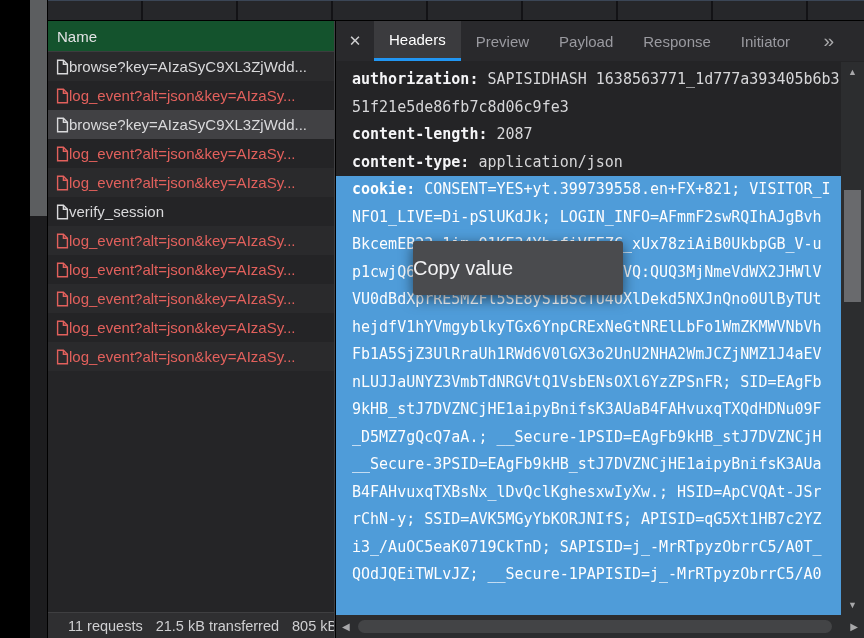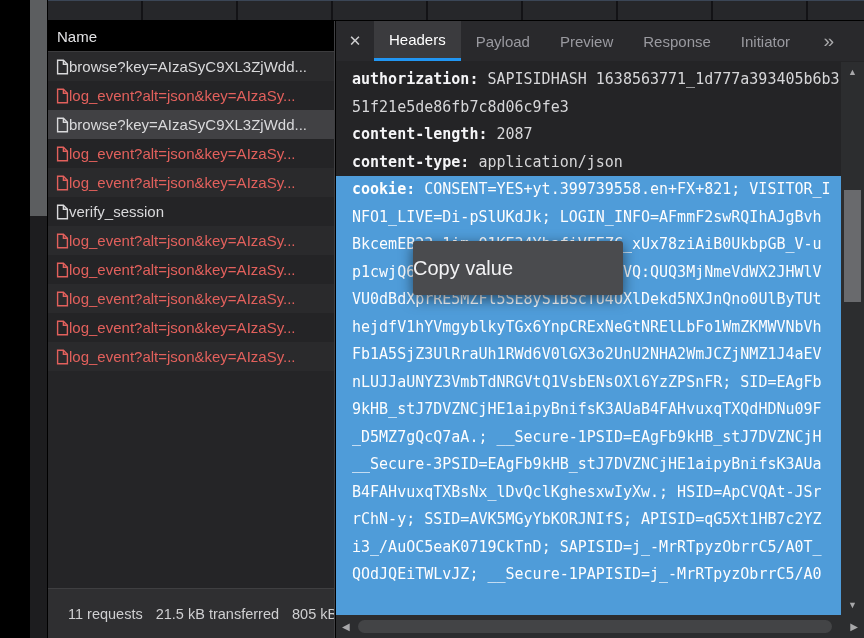--- a/index.html
+++ b/index.html
@@ -11,31 +11,31 @@
   .behind-thumb{position:absolute;left:0;top:0;width:17px;height:216px;background:#5c5e60;}
 
   
   .overview-strip{position:absolute;left:48px;top:0;width:816px;height:20px;
     background:repeating-linear-gradient(90deg,#26272a 0px,#26272a 93px,#131316 93px,#131316 95px);
     border-top:1px solid #3b4656;box-sizing:border-box;}
 
   
   .left-panel{position:absolute;left:48px;top:21px;width:286px;height:617px;background:#252527;
     border-right:1px solid #404043;overflow:hidden;}
-  .name-header{height:31px;background:#000000;border-bottom:1px solid #3c3c3e;
+  .name-header{height:31px;background:#14532d;border-bottom:1px solid #3c3c3e;
     display:flex;align-items:center;padding-left:9px;font-size:15px;color:#e3e3e5;box-sizing:border-box;}
   .row{height:29px;display:flex;align-items:center;padding-left:8px;
     font-size:15px;color:#d9d9db;white-space:nowrap;overflow:hidden;}
   .row.odd{background:#2a2a2c;}
   .row.even{background:#242426;}
   .row.sel{background:#414144;}
   .row.err{color:#e2605c;}
   .doc-icon{width:13px;height:16px;flex:0 0 auto;stroke:currentColor;fill:none;stroke-width:1.4;}
   .row-label{overflow:hidden;text-overflow:clip;}
-  .status-bar{position:absolute;left:0;right:0;bottom:0;height:50px;background:#2f2f31;
+  .status-bar{position:absolute;left:0;right:0;bottom:0;height:26px;background:#2f2f31;
     border-top:1px solid #3f3f41;display:flex;align-items:center;gap:13px;padding-left:20px;
     font-size:14.5px;color:#cfcfd1;white-space:nowrap;overflow:hidden;box-sizing:border-box;}
 
   
   .right-panel{position:absolute;left:336px;top:21px;width:528px;height:617px;background:#242426;overflow:hidden;}
   .tabbar{position:absolute;top:0;left:0;right:0;height:40px;background:#29292c;display:flex;align-items:stretch;}
   .tab-close{width:38px;display:flex;align-items:center;justify-content:center;
     color:#cfcfd1;font-size:15px;cursor:default;}
   .tab{display:flex;align-items:center;padding:8px 15px;font-size:15px;color:#9a9aa0;box-sizing:border-box;}
   .tab.active{background:#3b3b3e;color:#ffffff;border-bottom:3px solid #2196f3;}
@@ -162,22 +162,22 @@
       <span>11 requests</span>
       <span>21.5 kB transferred</span>
       <span>805 kB resources</span>
     </div>
   </div>
 
   <div class="right-panel">
     <div class="tabbar">
       <div class="tab-close">✕</div>
       <div class="tab active">Headers</div>
+      <div class="tab">Preview</div>
       <div class="tab">Payload</div>
-      <div class="tab">Preview</div>
       <div class="tab">Response</div>
       <div class="tab">Initiator</div>
       <div class="tab-overflow">»</div>
     </div>
 
     <div class="content">
       <div class="hline"><span class="hname">authorization:</span><span>SAPISIDHASH 1638563771_1d777a393405b6b3</span></div>
       <div class="hline">51f21e5de86fb7c8d06c9fe3</div>
       <div class="hline"><span class="hname">content-length:</span><span>2087</span></div>
       <div class="hline"><span class="hname">content-type:</span><span>application/json</span></div>

